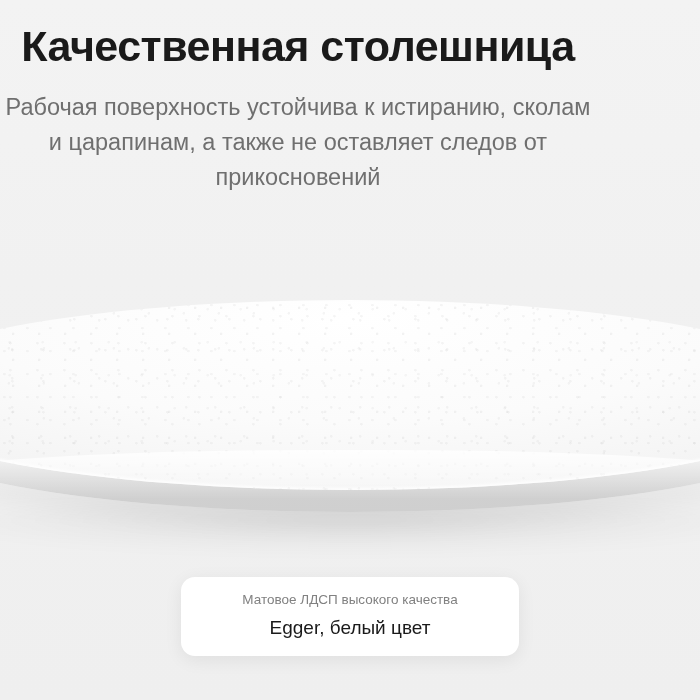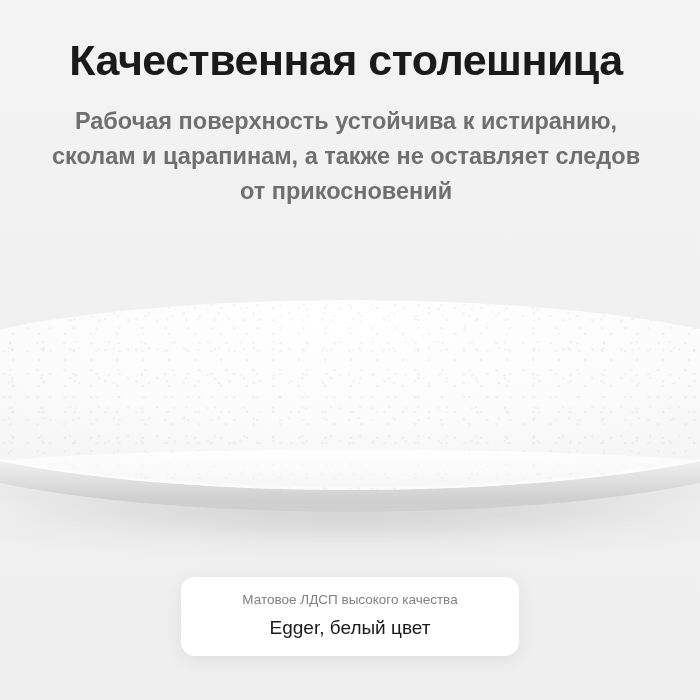--- a/index.html
+++ b/index.html
@@ -18,43 +18,42 @@
     position: relative;
     width: 700px;
     height: 700px;
     background: linear-gradient(180deg, #f3f3f3 0%, #f1f1f1 40%, #efefef 100%);
     overflow: hidden;
   }
 
   
   .header {
     position: absolute;
-    top: 34px;
+    top: 20px;
     left: 0;
     width: 596px;
     text-align: center;
     z-index: 5;
-    padding-left: 48px;
   }
   .title {
     font-size: 43px;
     line-height: 52px;
     font-weight: bold;
     color: #1a1a1a;
     letter-spacing: -0.5px;
     margin: 0 auto;
     max-width: 560px;
   }
   .subtitle {
     margin: 18px auto 0 auto;
     max-width: 620px;
     font-size: 23.5px;
     line-height: 35px;
     color: #6f6f6f;
-    font-weight: bold;
+    font-weight: normal;
   }
 
   
   .tabletop-wrap {
     position: absolute;
     left: -120px;
     top: 300px;
     width: 940px;
     height: 320px;
     z-index: 2;

